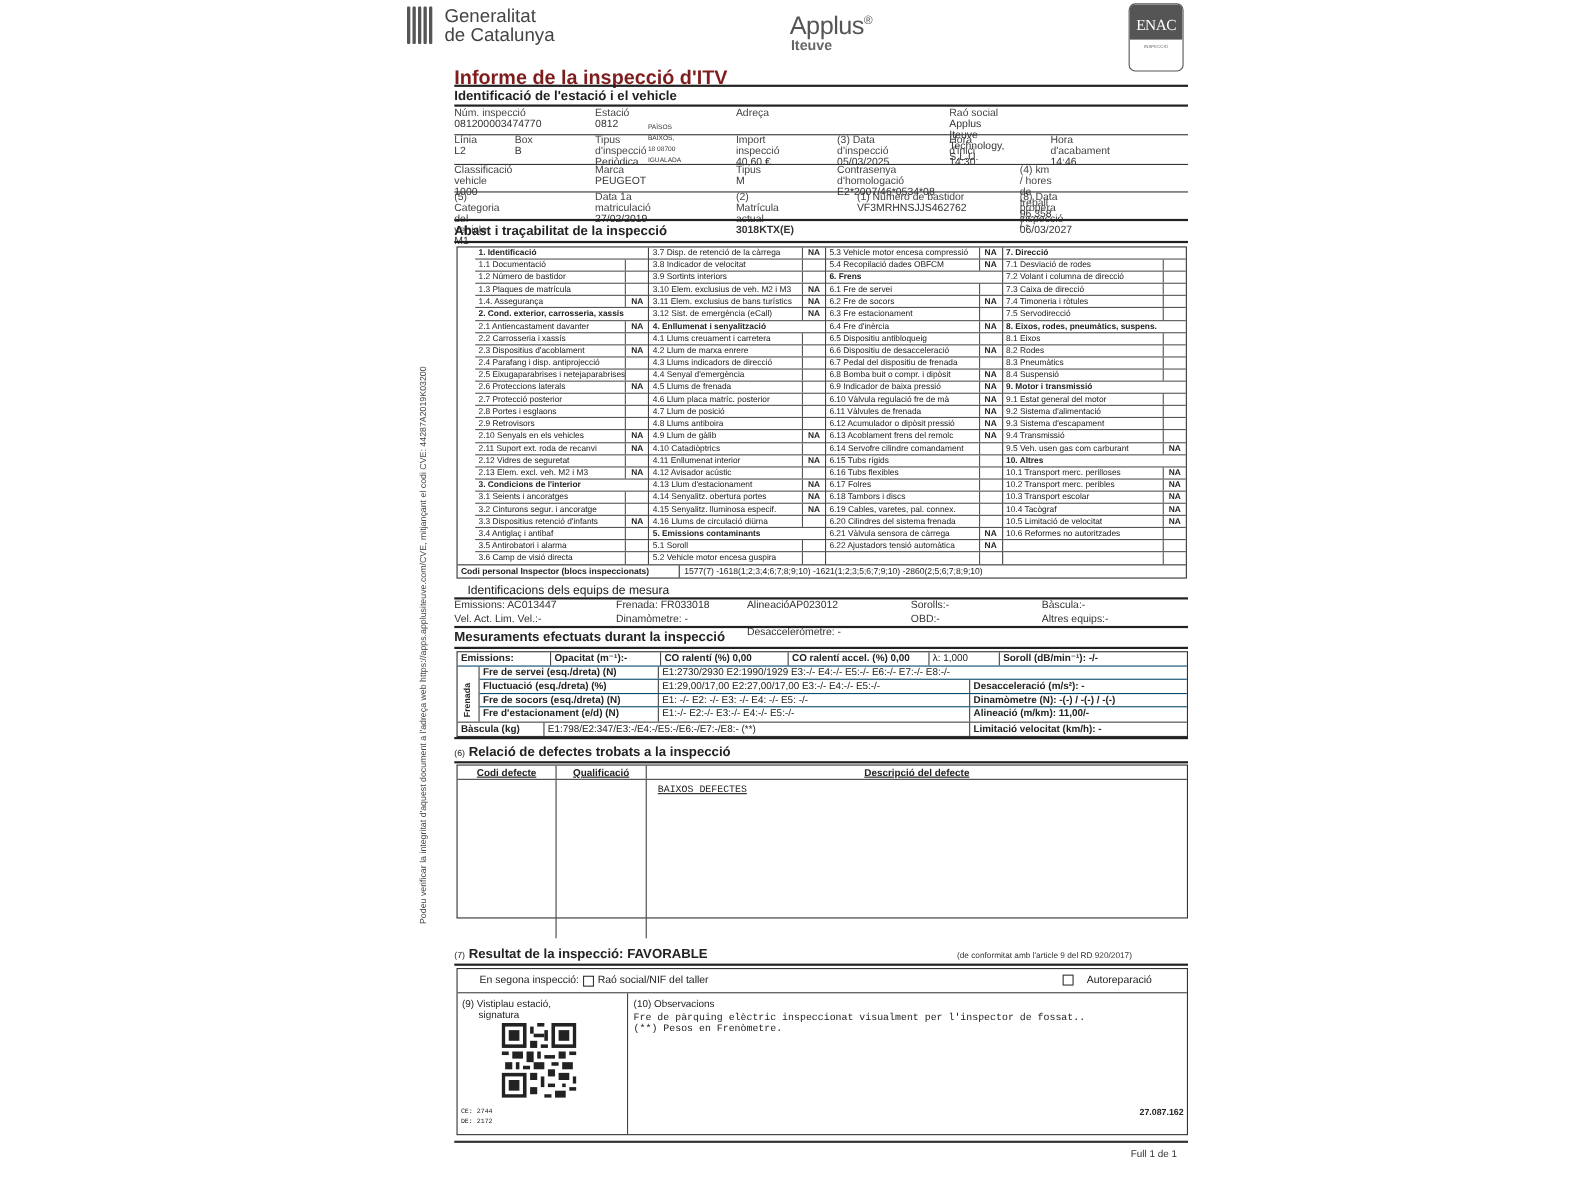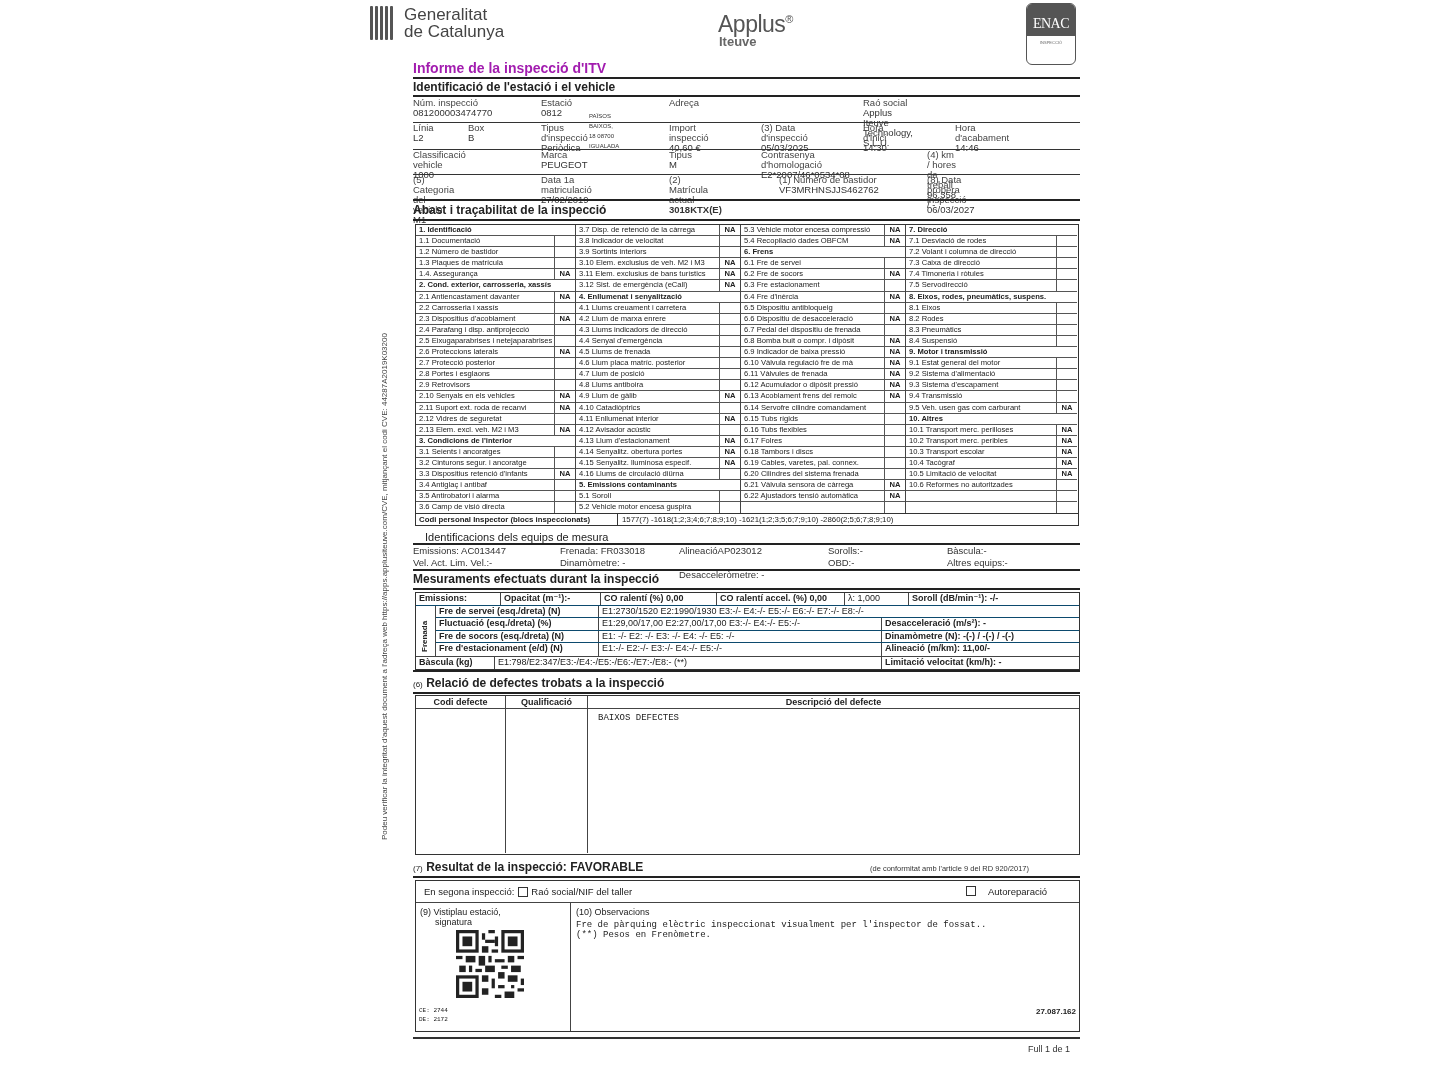--- a/index.html
+++ b/index.html
@@ -12,21 +12,21 @@
   .gencat-mark { width: 28px; height: 34px; display: flex; gap: 2px; margin-right: 6px; }
   .gencat-mark span { display: block; width: 3px; height: 34px; background: #555; border-radius: 1px; }
   .gencat-text { font-size: 17px; line-height: 17px; color: #444; font-weight: 500; }
   .applus { position: absolute; left: 358px; top: 8px; text-align: left; }
   .applus-name { font-size: 23px; color: #555; line-height: 22px; letter-spacing: -0.5px; }
   .applus-name sup { font-size: 11px; }
   .applus-sub { font-size: 13px; color: #666; font-weight: bold; margin-left: 1px; line-height: 13px; }
   .enac { position: absolute; left: 666px; top: 3px; width: 50px; height: 62px; border: 1.5px solid #555; border-radius: 6px; overflow: hidden; }
   .enac-top { background: #555; color: #fff; font-family: "Liberation Serif", serif; font-size: 14px; text-align: center; padding-top: 12px; height: 32px; letter-spacing: -0.5px; }
   .enac-bottom { font-size: 4px; text-align: center; color: #666; padding-top: 4px; line-height: 5px; }
-  .title { position: absolute; left: 53px; top: 60px; font-size: 14px; font-weight: bold; color: #a21caf; }
+  .title { position: absolute; left: 53px; top: 60px; font-size: 18px; font-weight: bold; color: #7f1d1d; }
   .rule-thick { position: absolute; left: 53px; height: 2px; background: #222; width: 667px; }
   .section-title { position: absolute; left: 53px; font-size: 12px; font-weight: bold; color: #222; }
   .section-title small { font-size: 8px; font-weight: normal; }
   .idgrid { position: absolute; left: 53px; font-size: 9.5px; line-height: 10px; color: #333; }
   .idcell { position: absolute; }
   .idcell .lbl { color: #444; }
   .idcell .val { color: #333; }
   .idrow-line { position: absolute; left: 53px; width: 667px; height: 1px; background: #333; }
   .idcell .val.b { font-weight: bold; }
   
@@ -48,21 +48,21 @@
   .mrow { display: flex; border-bottom: 1px solid #0c4a6e; height: 12.5px; line-height: 11.5px; }
   .mrow:last-child { border-bottom: none; }
   .mrow .mc { border-right: 1px solid #444; padding-left: 3px; white-space: nowrap; overflow: hidden; }
   .mrow .mc:last-child { border-right: none; }
   .bold { font-weight: bold; }
   .fren-wrap { display: flex; border-bottom: 1px solid #444; }
   .fren-label { width: 20px; border-right: 1px solid #444; position: relative; }
   .fren-label span { position: absolute; left: 4px; top: 46px; transform: rotate(-90deg); transform-origin: 0 0; font-size: 8px; font-weight: bold; }
   .fren-rows { flex: 1; }
   .fren-rows .mrow:last-child { border-bottom: none; }
-  .defects { position: absolute; left: 55px; top: 695px; width: 665px; height: 160px; border: 1.5px solid #333; }
+  .defects { position: absolute; left: 55px; top: 695px; width: 665px; height: 140px; border: 1.5px solid #333; text-decoration: underline; }
   .def-head { display: flex; height: 13px; border-bottom: 1px solid #444; font-size: 9px; font-weight: bold; line-height: 12px; }
   .def-head div, .def-body div { border-right: 1px solid #444; text-align: center; }
   .def-head div:last-child, .def-body div:last-child { border-right: none; }
   .def-body { display: flex; height: 144px; }
   .mono { font-family: "Liberation Mono", "DejaVu Sans Mono", monospace; }
   .result-title { position: absolute; left: 53px; top: 860px; font-size: 12px; font-weight: bold; }
   .result-note { position: absolute; left: 510px; top: 864px; font-size: 7.5px; color: #333; }
   .result-box { position: absolute; left: 55px; top: 880px; width: 665px; height: 152px; border: 1.5px solid #333; }
   .second-row { height: 22px; border-bottom: 1px solid #444; display: flex; align-items: center; font-size: 9.5px; position: relative; }
   .chk { display: inline-block; width: 10px; height: 10px; border: 1.2px solid #333; vertical-align: middle; margin: 0 3px 0 4px; background: #fff; }
@@ -201,21 +201,21 @@
   <div class="idrow-line" style="top:122px;"></div>
   <div class="idrow-line" style="top:149px;"></div>
   <div class="idrow-line" style="top:174px;"></div>
   <div class="rule-thick" style="top:199px;"></div>
 
   <div class="section-title" style="top:203px;">Abast i traçabilitat de la inspecció</div>
   <div class="rule-thick" style="top:219px;"></div>
 
   <div class="check">
     <div class="check-cols" id="check-cols">
-        <div class="check-col" style="width: 160px;">
+        <div class="check-col" style="width: 160px; margin-left: 16px;">
           <div class="citem head">
             <div class="cl">1. Identificació</div>
           </div>
           <div class="citem">
             <div class="cl">1.1 Documentació</div>
             <div class="cn"></div>
           </div>
           <div class="citem">
             <div class="cl">1.2 Número de bastidor</div>
             <div class="cn"></div>
@@ -657,21 +657,21 @@
       <div class="mc" style="width:64px;">λ: 1,000</div>
       <div class="mc bold" style="flex:1;">Soroll (dB/min⁻¹): -/-</div>
     </div>
     <div class="fren-wrap">
       <div class="fren-label">
           <span>Frenada</span>
         </div>
       <div class="fren-rows">
         <div class="mrow">
           <div class="mc bold" style="width:163px;">Fre de servei (esq./dreta) (N)</div>
-          <div class="mc" style="flex:1;">E1:2730/1520 E2:1990/1930 E3:-/- E4:-/- E5:-/- E6:-/- E7:-/- E8:-/-</div>
+          <div class="mc" style="flex:1;">E1:2730/2930 E2:1990/1929 E3:-/- E4:-/- E5:-/- E6:-/- E7:-/- E8:-/-</div>
         </div>
         <div class="mrow">
           <div class="mc bold" style="width:163px;">Fluctuació (esq./dreta) (%)</div>
           <div class="mc" style="width:283px;">E1:29,00/17,00 E2:27,00/17,00 E3:-/- E4:-/- E5:-/-</div>
           <div class="mc bold" style="flex:1;">Desacceleració (m/s²): -</div>
         </div>
         <div class="mrow">
           <div class="mc bold" style="width:163px;">Fre de socors (esq./dreta) (N)</div>
           <div class="mc" style="width:283px;">E1: -/- E2: -/- E3: -/- E4: -/- E5: -/-</div>
           <div class="mc bold" style="flex:1;">Dinamòmetre (N): -(-) / -(-) / -(-)</div>
@@ -704,21 +704,21 @@
       <div style="width:82px;"></div>
       <div style="flex:1;text-align:left;padding:4px 0 0 10px;font-size:9px;" class="mono">BAIXOS DEFECTES</div>
     </div>
   </div>
 
   <div class="result-title"><small style="font-size:8px;font-weight:normal;">(7)</small> <span>Resultat de la inspecció:</span> <span>FAVORABLE</span></div>
   <div class="result-note">(de conformitat amb l'article 9 del RD 920/2017)</div>
   <div class="rule-thick" style="top:876px;"></div>
   <div class="result-box">
     <div class="second-row">
-      <span style="margin-left:8px;">En segona inspecció:</span>
+      <span style="margin-left:20px;">En segona inspecció:</span>
       <span class="chk"></span>
       <span>Raó social/NIF del taller</span>
       <span class="chk" style="position:absolute;left:550px;top:5px;margin:0;"></span>
       <span style="position:absolute;left:572px;top:5px;">Autoreparació</span>
     </div>
     <div class="bottom-row">
       <div class="sig">
         <div>(9) Vistiplau estació,</div>
         <div style="padding-left:15px;">signatura</div>
         <svg class="qr" viewBox="0 0 21 21">

